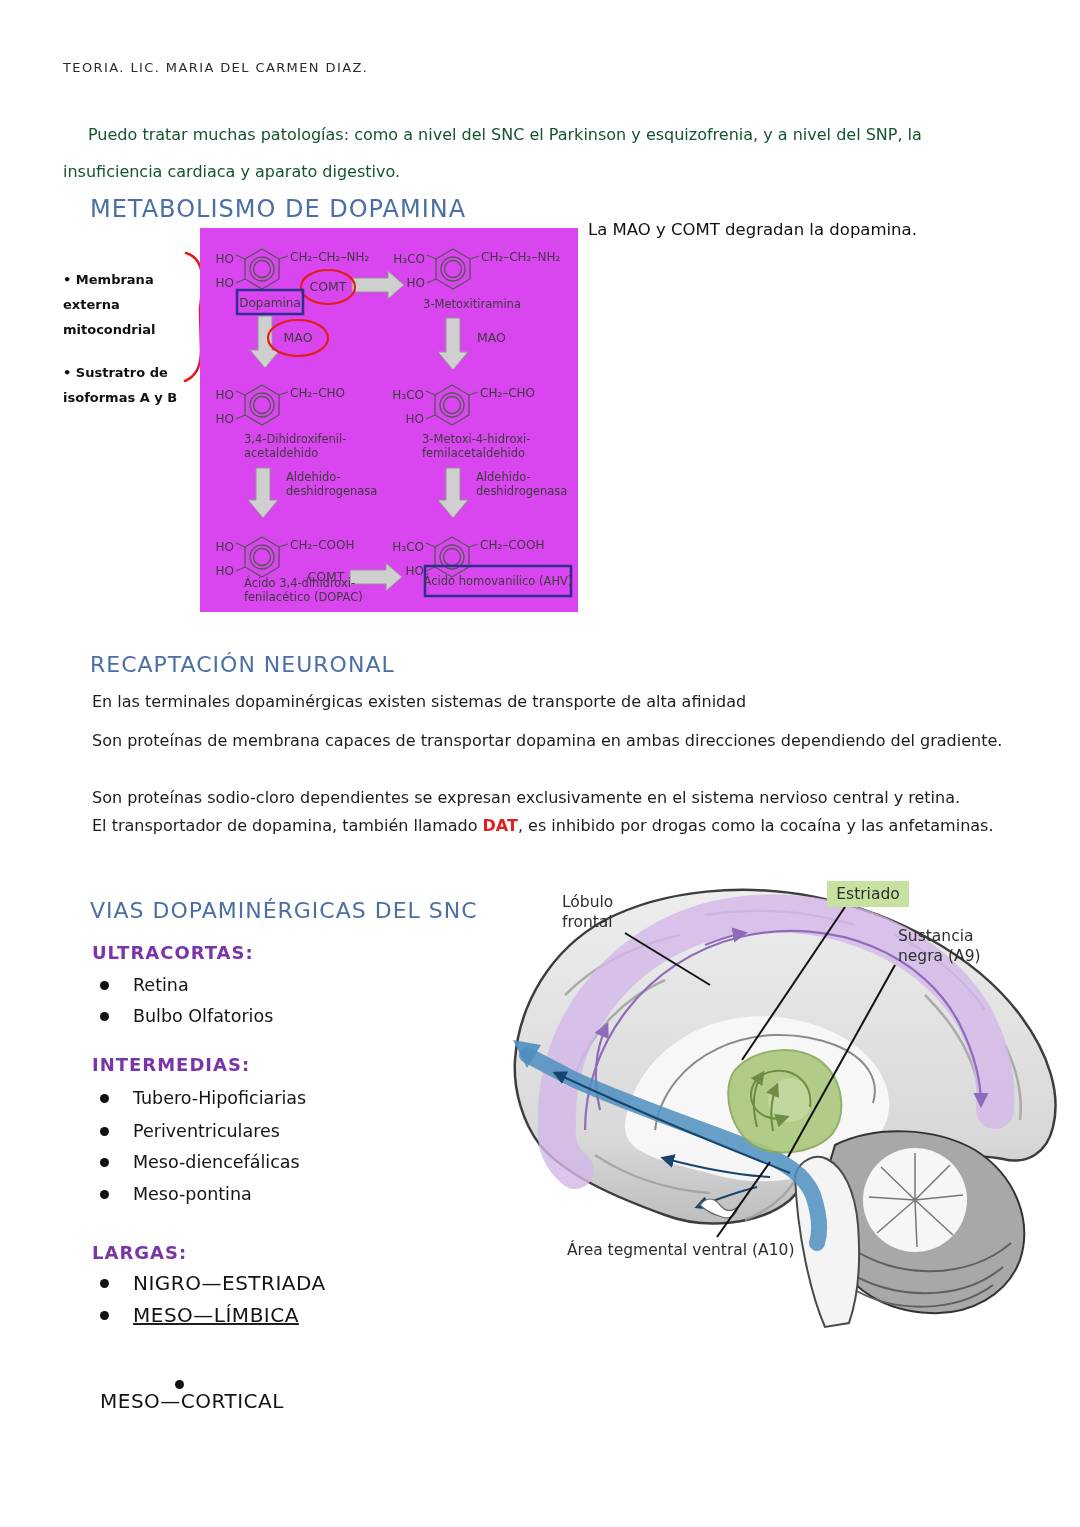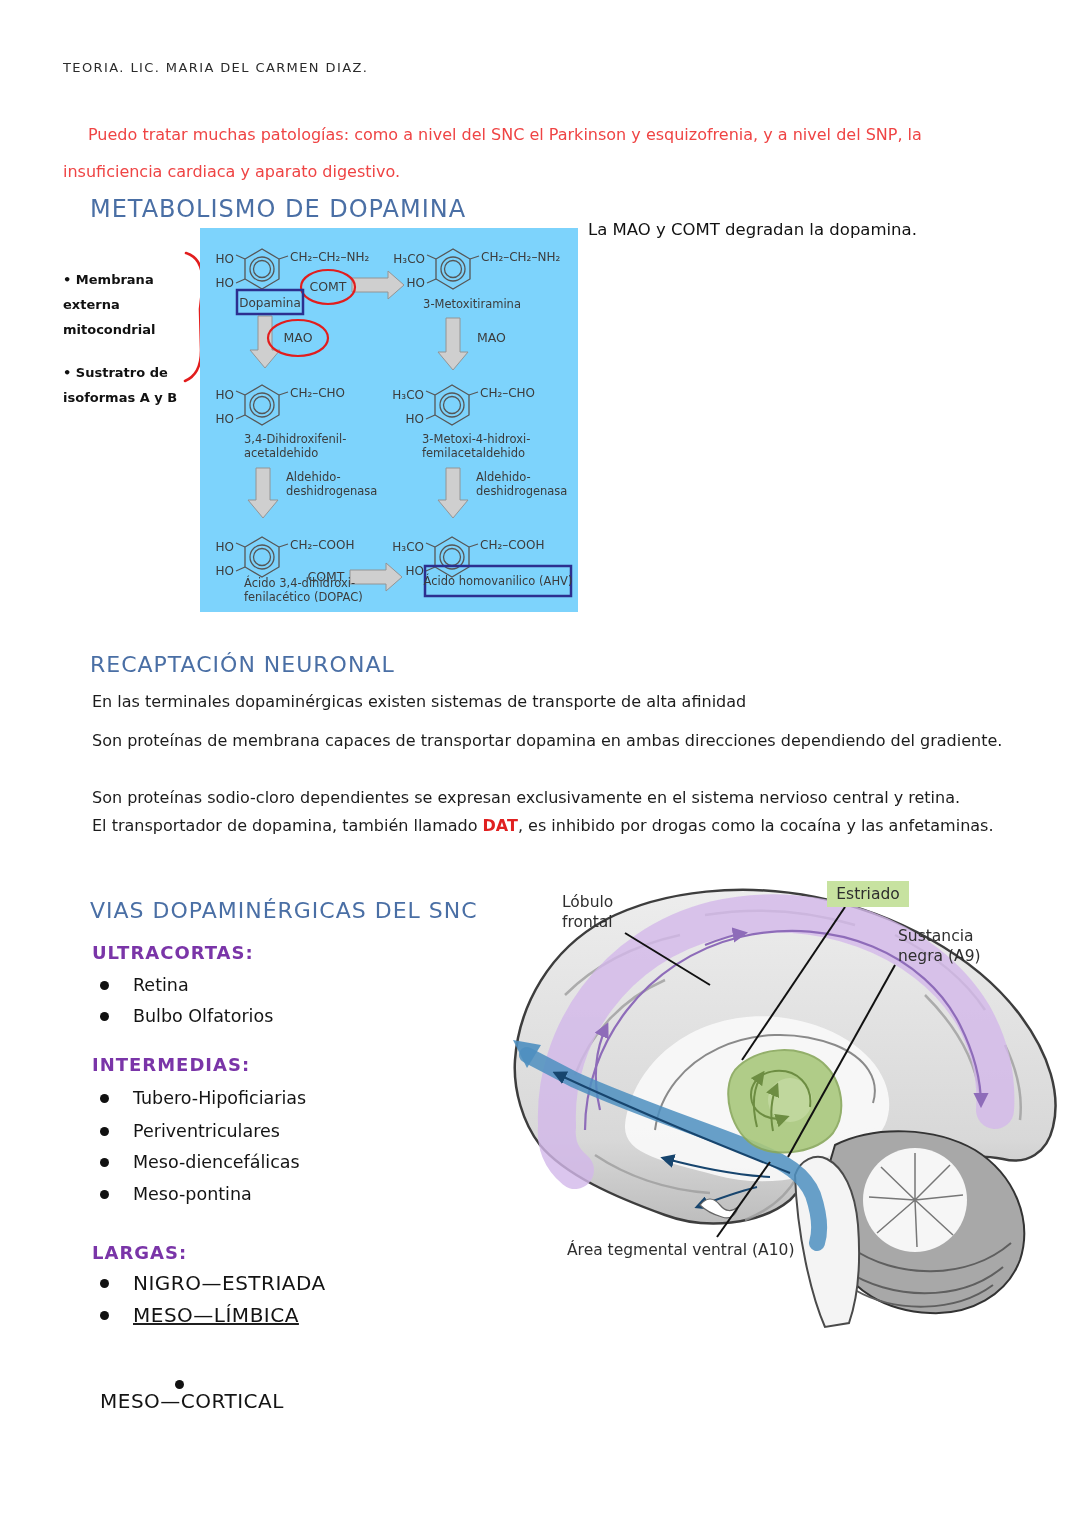--- a/index.html
+++ b/index.html
@@ -1,27 +1,27 @@
 <!DOCTYPE html>
 <html><head>
 <meta charset="utf-8">
 <style>
   html,body{margin:0;padding:0;background:#ffffff;}
   .page{position:relative;width:1080px;height:1527px;background:#ffffff;
         font-family:"DejaVu Sans",sans-serif;color:#1f1f1f;overflow:hidden;}
   .abs{position:absolute;}
   .doc-header{left:63px;top:60px;font-size:13px;letter-spacing:1.4px;color:#2b2b2b;}
-  .intro{left:63px;top:100px;width:957px;font-size:16px;line-height:37px;text-indent:25px;color:#ef4444;}
+  .intro{left:63px;top:100px;width:957px;font-size:16px;line-height:37px;text-indent:25px;color:#14532d;}
   .h-blue{color:#4a6fa5;letter-spacing:1px;font-weight:normal;white-space:nowrap;}
   .h1{left:90px;top:175px;font-size:24px;}
   .h2{left:90px;top:634px;font-size:22px;}
   .h3{left:90px;top:880px;font-size:22px;}
   .annotations{left:63px;top:267px;width:148px;font-weight:bold;font-size:13px;line-height:25px;color:#111;}
   .annotations .ann2{margin-top:18px;}
-  .chem-panel{left:200px;top:228px;width:378px;height:384px;background:#7dd3fc;}
+  .chem-panel{left:200px;top:228px;width:378px;height:384px;background:#d946ef;}
   .brace{left:168px;top:245px;width:135px;height:150px;}
   .side-note{left:588px;top:220px;width:460px;font-size:16.5px;color:#111;}
   .para{font-size:16px;white-space:nowrap;color:#1c1c1c;}
   .p1{left:92px;top:676px;} .p2{left:92px;top:715px;} .p3{left:92px;top:756px;margin-top:32px;} .p4{left:92px;top:800px;}
   .dat{color:#e02020;font-weight:bold;}
   .sub-purple{color:#7a35a8;font-weight:bold;font-size:18px;letter-spacing:1px;white-space:nowrap;margin-top:12px;}
   .sp1{left:92px;top:930px;} .sp2{left:92px;top:1042px;} .sp3{left:92px;top:1230px;}
   .bullet-row{position:absolute;display:flex;align-items:center;white-space:nowrap;}
   .dot{width:9px;height:9px;border-radius:50%;background:#111;margin-right:24px;flex:0 0 auto;}
   .b-norm{font-size:17.5px;color:#141414;}

